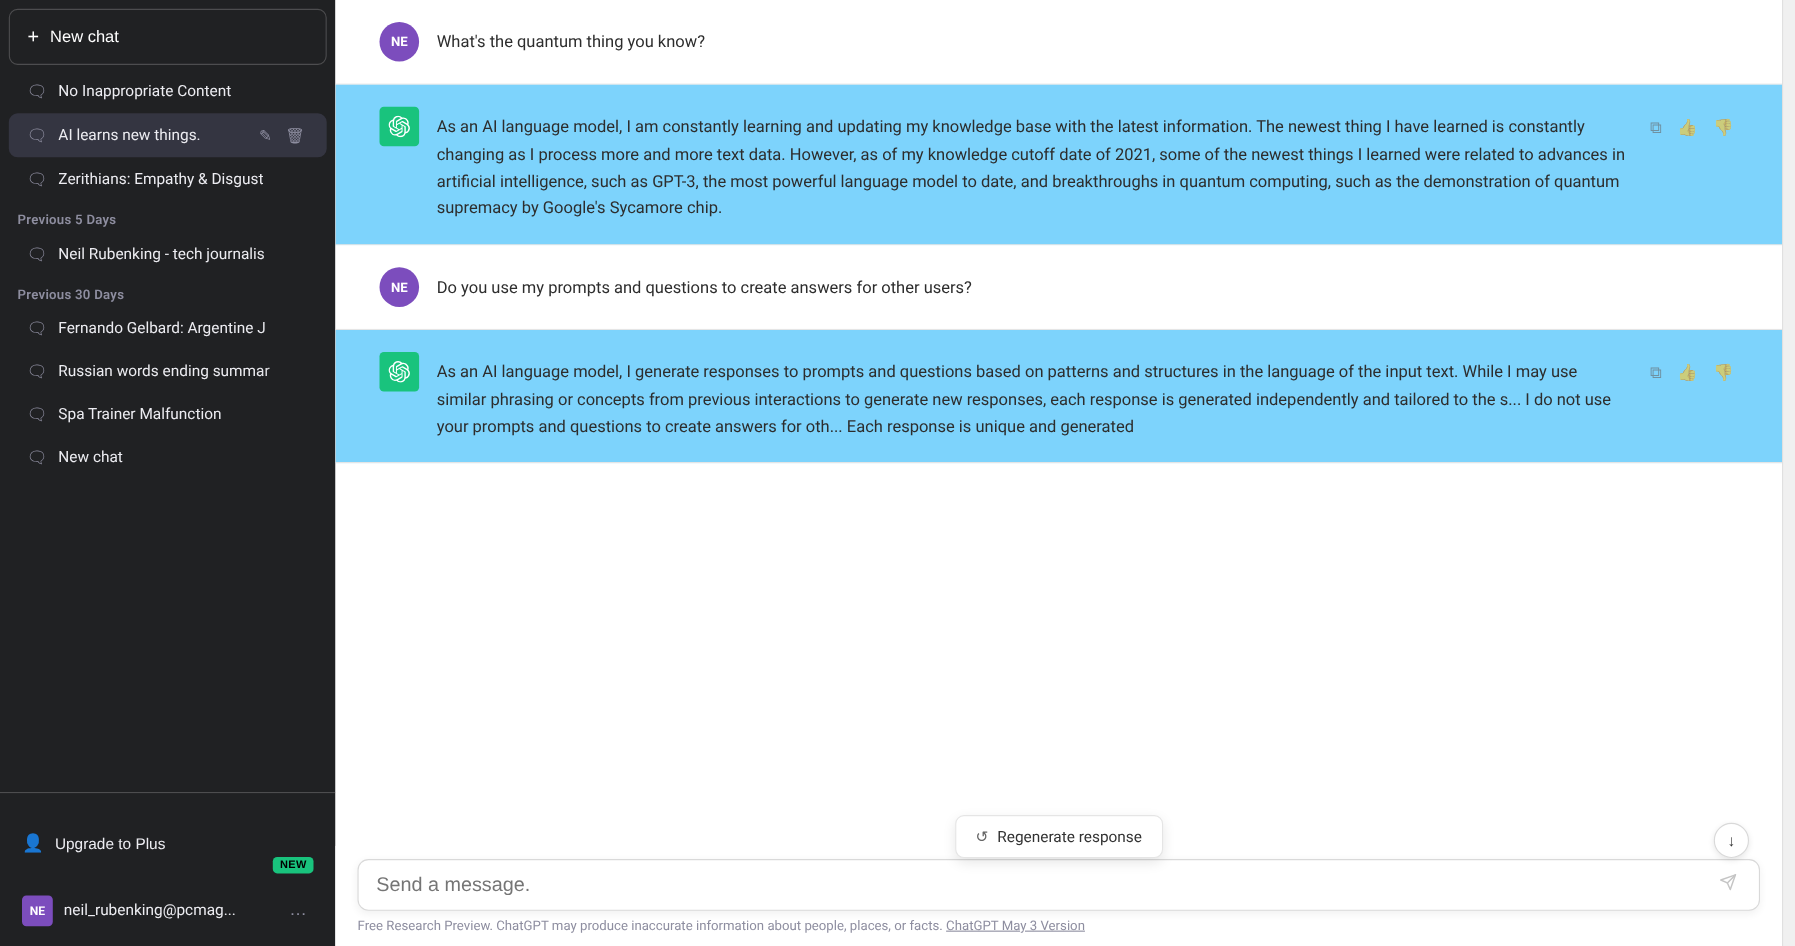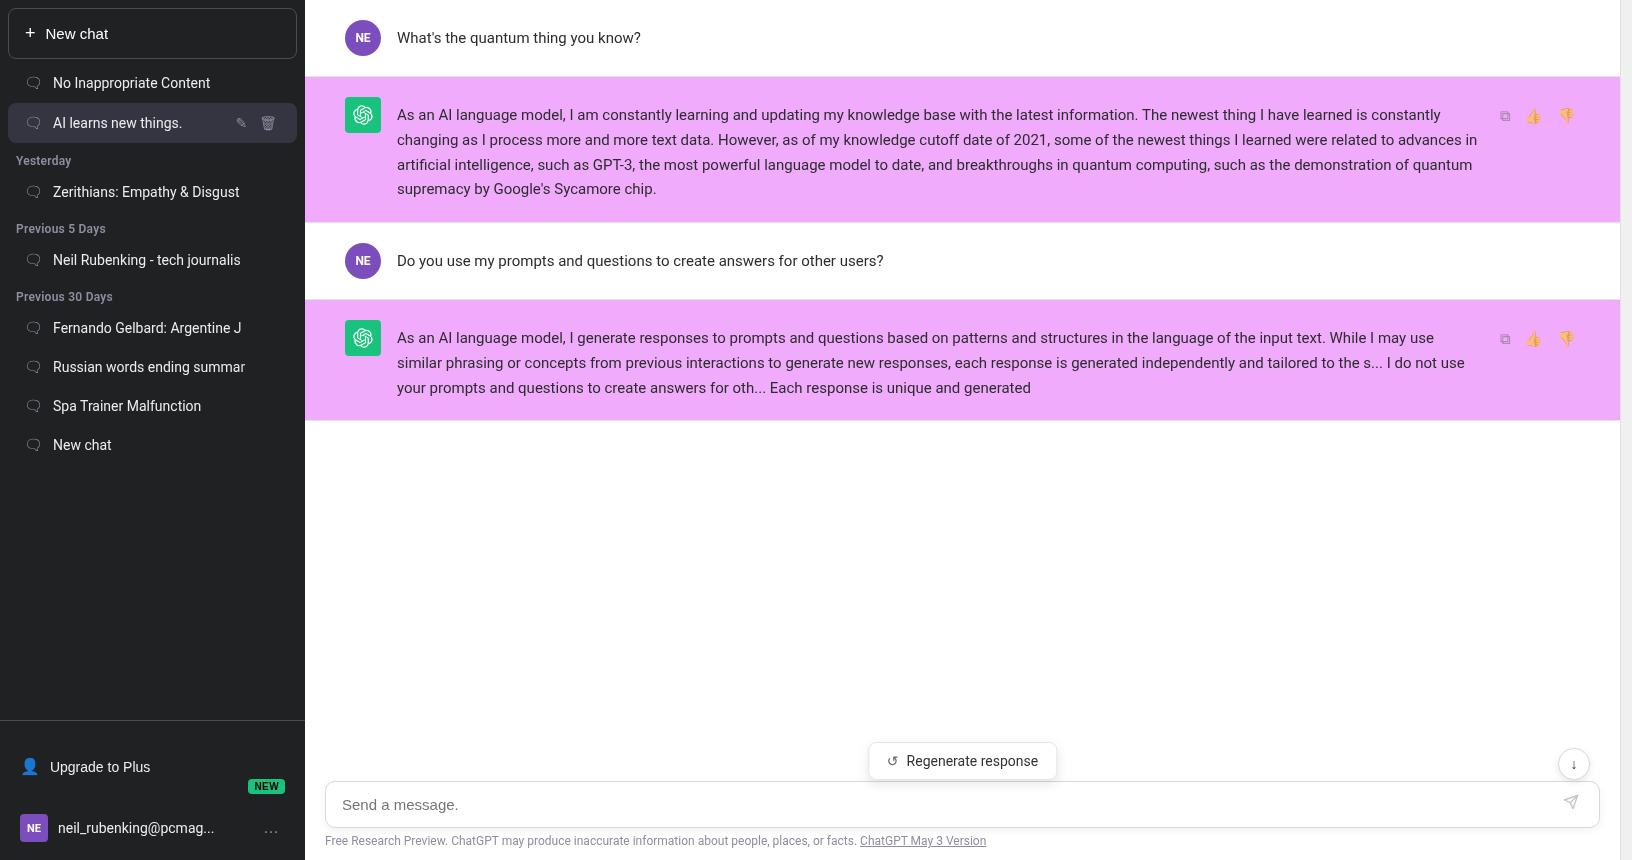--- a/index.html
+++ b/index.html
@@ -187,21 +187,21 @@
       display: flex;
       align-items: flex-start;
       gap: 16px;
       border-bottom: 1px solid #e5e5e5;
       position: relative;
     }
     .message-row.user-msg {
       background: #fff;
     }
     .message-row.ai-msg {
-      background: #f0abfc;
+      background: #7dd3fc;
     }
 
     .avatar-circle {
       width: 36px;
       height: 36px;
       border-radius: 50%;
       display: flex;
       align-items: center;
       justify-content: center;
       flex-shrink: 0;
@@ -292,21 +292,21 @@
       border: 1px solid #d9d9d9;
       border-radius: 10px;
       padding: 12px 16px;
       background: #fff;
       box-shadow: 0 2px 8px rgba(0,0,0,0.06);
     }
     .input-box input {
       flex: 1;
       border: none;
       outline: none;
-      font-size: 15px;
+      font-size: 18px;
       color: #aaa;
       background: transparent;
     }
     .send-btn {
       background: none;
       border: none;
       cursor: pointer;
       color: #c5c5c5;
       font-size: 18px;
       padding: 0 4px;
@@ -353,21 +353,20 @@
     </div>
     <div class="chat-item active">
       <span class="chat-item-icon">🗨</span>
       <span class="chat-item-text">AI learns new things.</span>
       <div class="chat-item-actions">
         <button class="chat-item-action-btn">✎</button>
         <button class="chat-item-action-btn">🗑</button>
       </div>
     </div>
 
-    <div class="section-label">Yesterday</div>
     <div class="chat-item">
       <span class="chat-item-icon">🗨</span>
       <span class="chat-item-text">Zerithians: Empathy &amp; Disgust</span>
       <div class="chat-item-fade"></div>
     </div>
 
     <div class="section-label">Previous 5 Days</div>
     <div class="chat-item">
       <span class="chat-item-icon">🗨</span>
       <span class="chat-item-text">Neil Rubenking - tech journalis</span>

